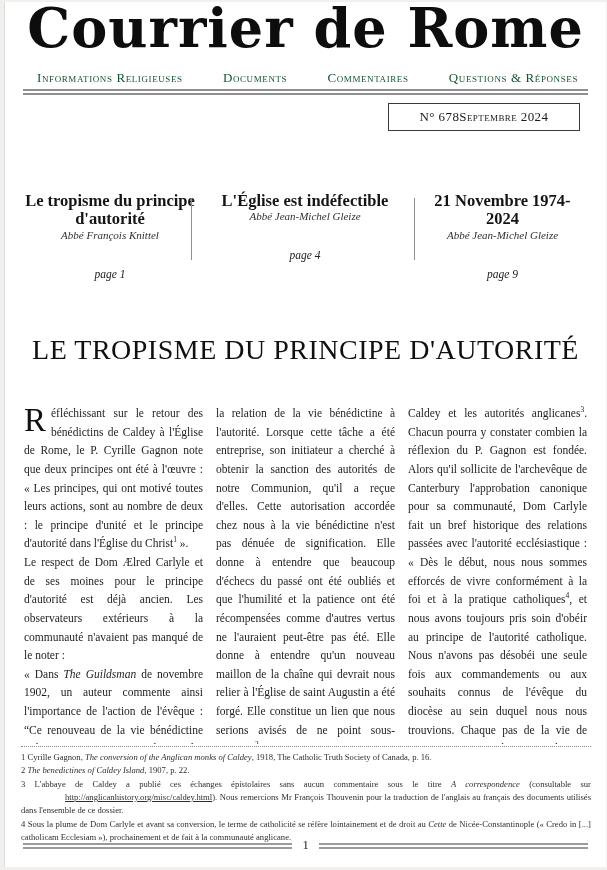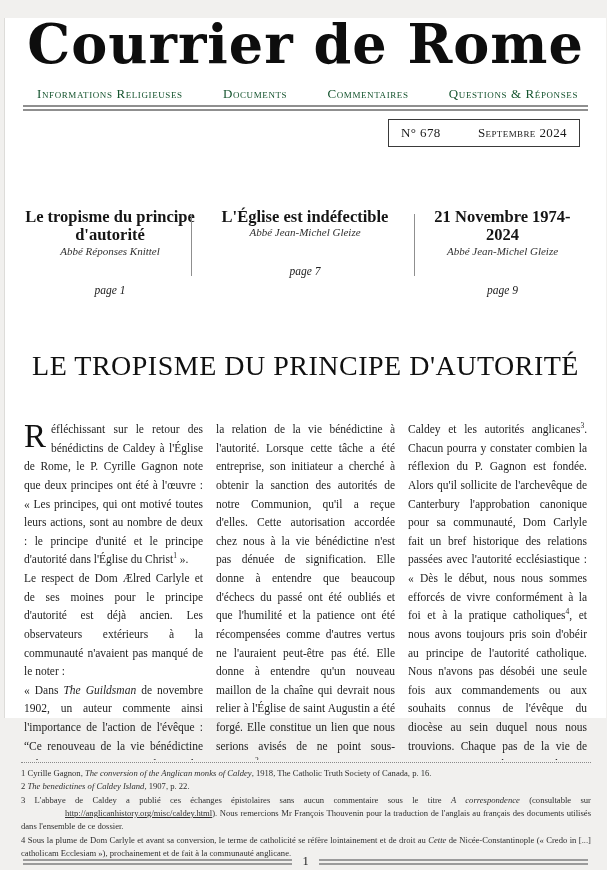--- a/index.html
+++ b/index.html
@@ -4,21 +4,21 @@
 <style>
   html,body{margin:0;padding:0;}
   body{
     width:607px;height:870px;overflow:hidden;
     background:#f1f0ee;
     font-family:"Liberation Serif", serif;
     color:#1c1c1c;
     position:relative;
   }
   .sheet{
-    position:absolute;left:4px;top:18px;width:601px;height:700px;
+    position:absolute;left:4px;top:2px;width:601px;height:865px;
     background:#ffffff;border-left:1px solid #dddcd9;
   }
   
   .masthead-title{
     position:absolute;top:-6px;left:0;right:0;
     text-align:center;
     font-family:"DejaVu Serif", serif;
     font-weight:bold;
     font-size:54px;
     letter-spacing:1px;
@@ -33,21 +33,21 @@
   }
   .dblrule{
     height:6px;box-sizing:border-box;
     border-top:2px solid #8f8f8f;
     border-bottom:2px solid #8f8f8f;
   }
   .rule-top{position:absolute;top:87px;left:18px;right:18px;}
   .issue-box{
     position:absolute;top:101px;right:26px;width:166px;height:20px;
     border:1px solid #3a3a3a;
-    display:flex;justify-content:space-between;align-items:center;
+    display:flex;justify-content:center;align-items:center;
     padding:3px 12px;
     font-variant:small-caps;font-size:13px;letter-spacing:0.4px;color:#1a1a1a;
   }
   
   .teasers{position:absolute;top:190px;left:0;right:0;height:130px;}
   .teaser{position:absolute;text-align:center;}
   .teaser-1{left:20px;width:170px;}
   .teaser-2{left:195px;width:210px;}
   .teaser-3{left:420px;width:155px;}
   .teaser-title{font-size:16.5px;font-weight:bold;line-height:1.12;color:#151515;}
@@ -116,28 +116,28 @@
   <div class="dblrule rule-top"></div>
 
   <div class="issue-box">
     <span>N° 678</span>
     <span>Septembre 2024</span>
   </div>
 
   <div class="teasers">
     <div class="teaser teaser-1">
       <div class="teaser-title">Le tropisme du principe d'autorité</div>
-      <div class="teaser-author">Abbé Réponses Knittel</div>
+      <div class="teaser-author">Abbé François Knittel</div>
       <div class="teaser-page">page 1</div>
     </div>
     <div class="vdiv vdiv-1"></div>
     <div class="teaser teaser-2">
       <div class="teaser-title">L'Église est indéfectible</div>
       <div class="teaser-author">Abbé Jean-Michel Gleize</div>
-      <div class="teaser-page">page 7</div>
+      <div class="teaser-page">page 4</div>
     </div>
     <div class="vdiv vdiv-2"></div>
     <div class="teaser teaser-3">
       <div class="teaser-title">21 Novembre 1974-2024</div>
       <div class="teaser-author">Abbé Jean-Michel Gleize</div>
       <div class="teaser-page">page 9</div>
     </div>
   </div>
 
   <div class="headline">LE TROPISME DU PRINCIPE D'AUTORITÉ</div>

